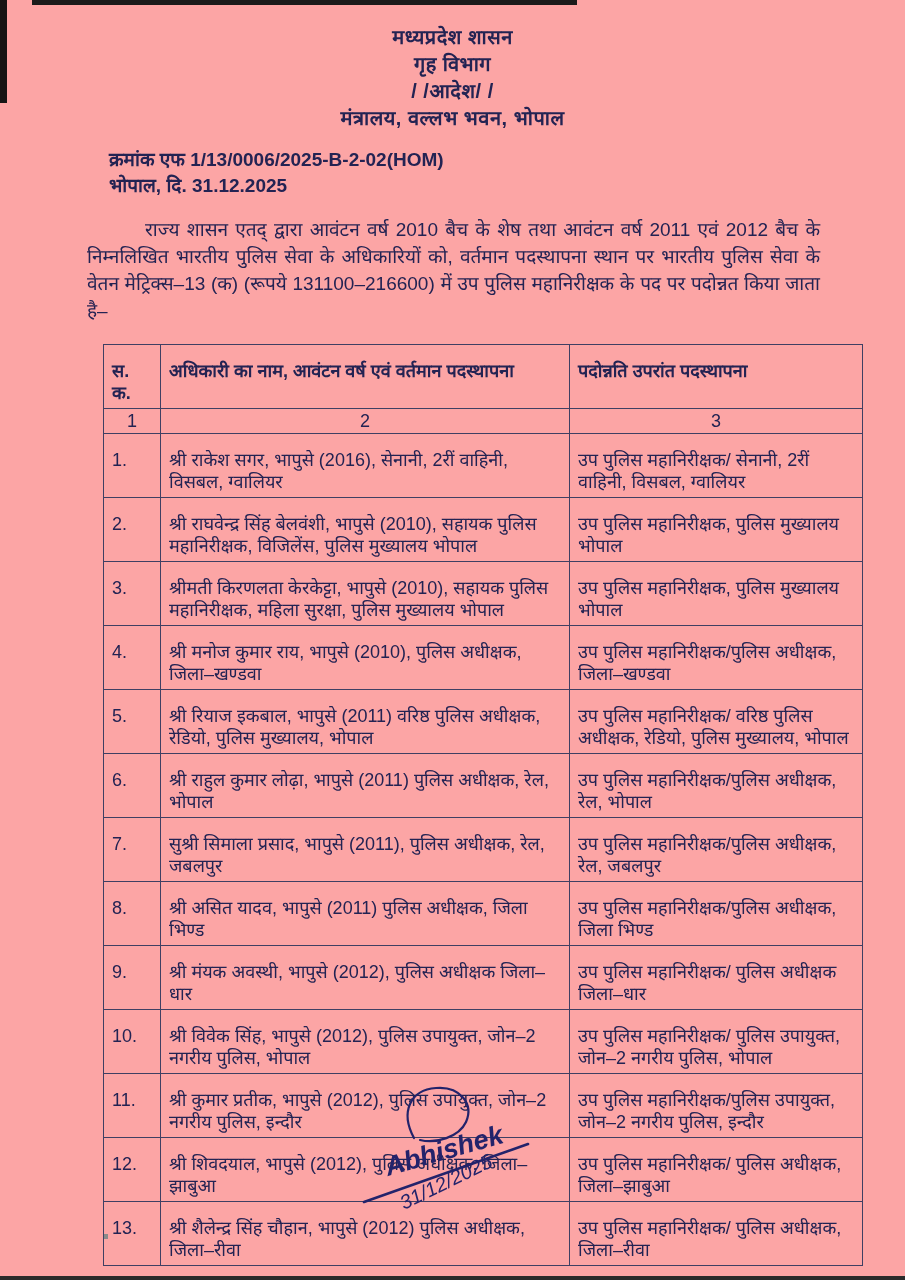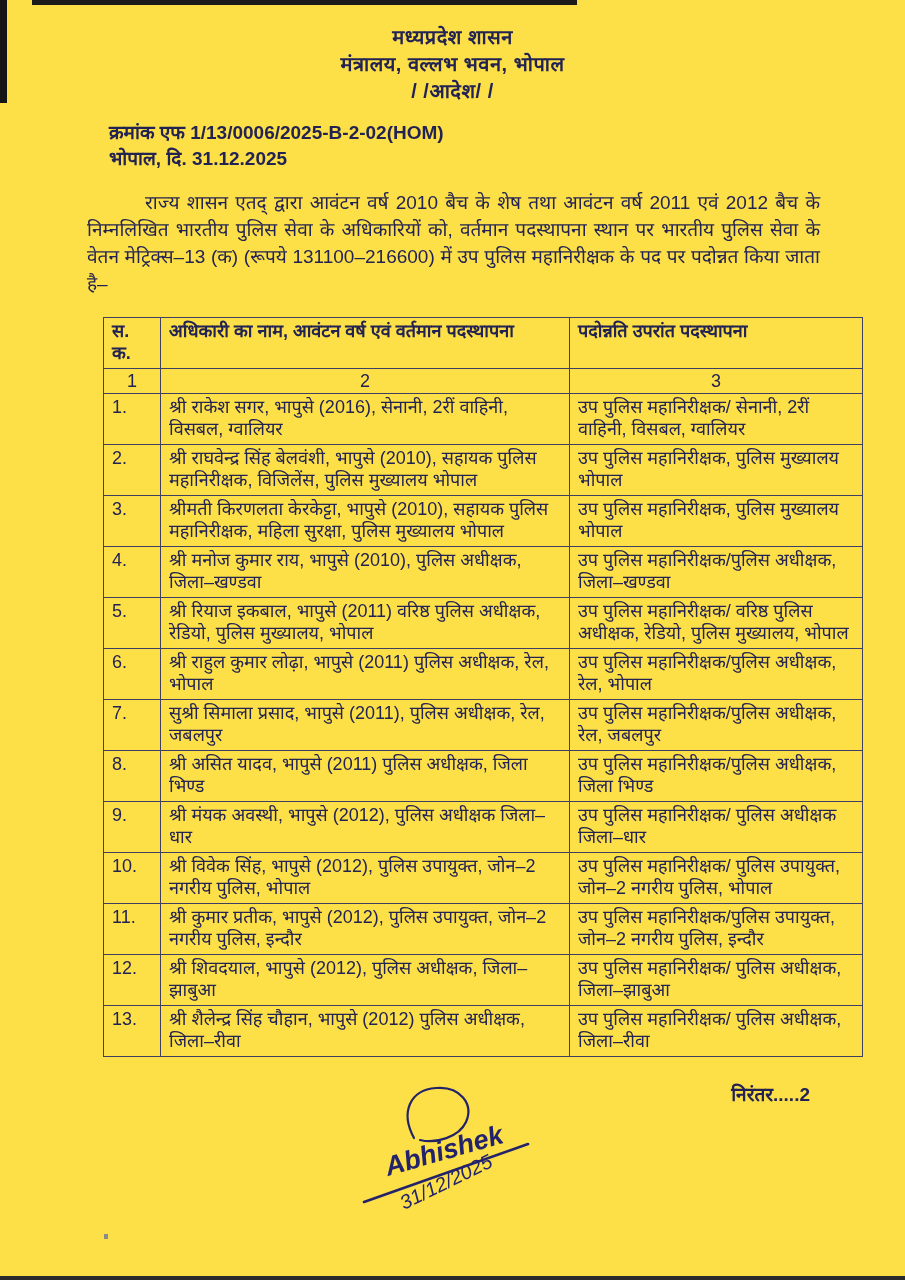--- a/index.html
+++ b/index.html
@@ -3,21 +3,21 @@
 <meta charset="utf-8">
 <style>
   html,body{margin:0;padding:0;}
   body{
     width:905px;height:1280px;overflow:hidden;
     background:#e9e9e7;
     font-family:"Liberation Sans","DejaVu Sans",sans-serif;
   }
   .page{
     position:relative;width:905px;height:1280px;
-    background:#fde047;color:#232353;overflow:hidden;
+    background:#fca5a5;color:#232353;overflow:hidden;
   }
   
   .scan-top{position:absolute;left:32px;top:0;width:545px;height:5px;background:#1b1b1b;}
   .scan-left{position:absolute;left:0;top:0;width:7px;height:103px;background:#151515;}
   .scan-bottom{position:absolute;left:0;bottom:0;width:905px;height:4px;background:#2b2b2b;}
   .speck{position:absolute;left:104px;top:1234px;width:4px;height:5px;background:#8a8a8a;}
 
   .content{position:absolute;left:85px;top:24px;width:735px;}
 
   .doc-header{text-align:center;font-weight:bold;font-size:20px;line-height:27px;margin-bottom:14px;}
@@ -33,21 +33,21 @@
     font-size:19px;font-weight:500;line-height:27px;
     text-align:justify;text-indent:58px;margin:0 0 20px 2px;
   }
 
   table.order-table{
     border-collapse:collapse;margin-left:18px;width:708px;
     font-size:18px;line-height:22px;table-layout:fixed;
   }
   table.order-table th,table.order-table td{
     border:1.6px solid #3f3f63;vertical-align:top;
-    padding:2px 8px 4px 8px;text-align:left;word-wrap:break-word;
+    padding:15px 8px 4px 8px;text-align:left;word-wrap:break-word;
   }
   th.col-sno{width:40px;text-align:center;font-weight:bold;padding:2px 4px;}
   th.col-officer{width:392px;text-align:center;font-weight:bold;}
   th.col-posting{width:276px;text-align:center;font-weight:bold;}
   tr.num-row td{text-align:center;padding:1px 4px;}
   td.sno-cell{text-align:left;padding:2px 4px 2px 6px;}
   td.officer-cell{text-align:justify;}
 
   .continuation{
     text-align:right;font-weight:bold;font-size:19px;
@@ -64,22 +64,23 @@
 
   <div class="scan-top"></div>
   <div class="scan-left"></div>
   <div class="scan-bottom"></div>
   <div class="speck"></div>
 
   <div class="content">
 
     <div class="doc-header">
       <div>मध्यप्रदेश शासन</div>
+      <div>गृह विभाग</div>
+      <div>/ /आदेश/ /</div>
       <div>मंत्रालय, वल्लभ भवन, भोपाल</div>
-      <div>/ /आदेश/ /</div>
     </div>
 
     <div class="ref-row">
       <span class="ref-number">क्रमांक एफ 1/13/0006/2025-B-2-02(HOM)</span>
       <span class="place-date">भोपाल, दि. 31.12.2025</span>
     </div>
 
     <p class="body-para">राज्य शासन एतद् द्वारा आवंटन वर्ष 2010 बैच के शेष तथा आवंटन वर्ष 2011 एवं 2012 बैच  के निम्नलिखित भारतीय पुलिस सेवा के अधिकारियों को, वर्तमान पदस्थापना स्थान पर भारतीय पुलिस सेवा के वेतन मेट्रिक्स–13 (क) (रूपये 131100–216600) में उप पुलिस महानिरीक्षक के पद पर पदोन्नत किया जाता है–</p>
 
     <table class="order-table">

